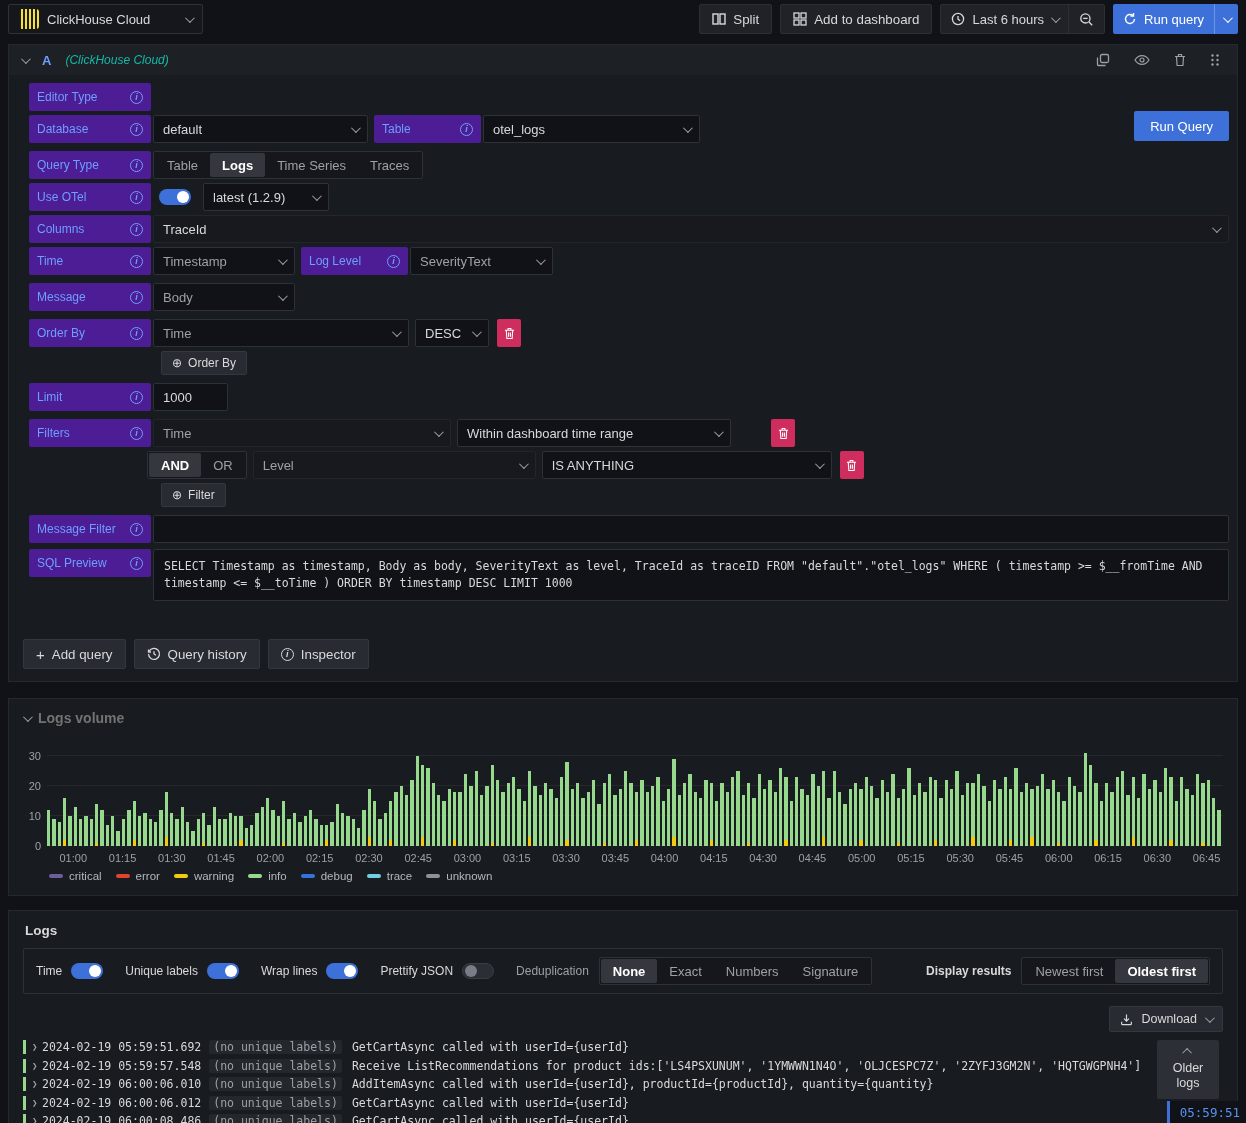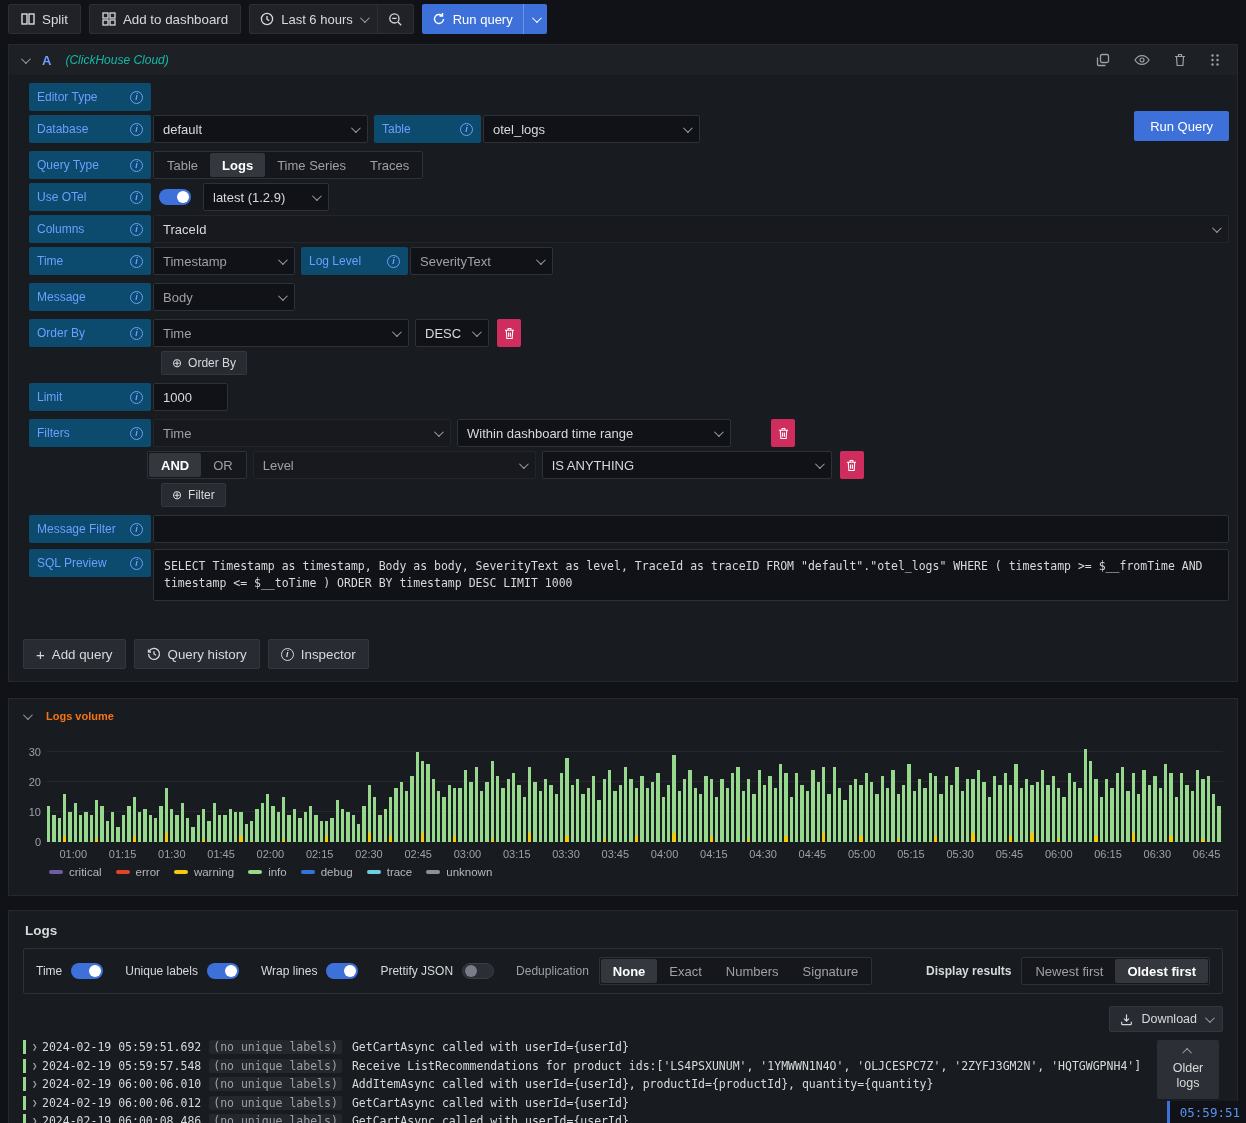--- a/index.html
+++ b/index.html
@@ -37,21 +37,21 @@
   .panel { background:#181b1f; border:1px solid #25282e; margin:6px 8px 0; position:relative; }
   .qe-header { height:30px; display:flex; align-items:center; gap:14px; padding:0 12px; background:#1d2025; }
   .qe-header .refid { color:#6e9fff; font-weight:700; }
   .qe-header .dshint { color:#14b8a6; font-style:italic; font-size:12px; }
   .qe-header .spacer { flex:1; }
   .qe-header .hicon { color:#9da0a8; display:flex; align-items:center; padding:0 5px; cursor:pointer; }
   .qe-body { padding:8px 8px 24px 20px; position:relative; }
   .run-query-btn { position:absolute; right:8px; top:36px; height:30px; padding:0 16px; background:#3d71d9; color:#fff; font-weight:500; border:none; border-radius:2px; font-size:13px; cursor:pointer; }
 
   .qe-row { display:flex; align-items:flex-start; margin-bottom:4px; }
-  .flabel { width:122px; flex:none; height:28px; display:flex; align-items:center; justify-content:space-between; padding:0 8px; background:#0c4a6e; border-radius:2px; color:#6e9fff; font-size:12px; font-weight:500; margin-right:2px; }
+  .flabel { width:122px; flex:none; height:28px; display:flex; align-items:center; justify-content:space-between; padding:0 8px; background:#4c1d95; border-radius:2px; color:#6e9fff; font-size:12px; font-weight:500; margin-right:2px; }
   .flabel.auto { width:auto; min-width:107px; gap:10px; }
   .fgap { width:6px; flex:none; }
 
   .seg-group { display:inline-flex; align-items:center; height:28px; background:#15171c; border:1px solid #2c3235; border-radius:2px; padding:0 1px; }
   .seg-opt { display:flex; align-items:center; height:24px; padding:0 12px; color:#9da0a8; border-radius:2px; cursor:pointer; white-space:nowrap; }
   .seg-opt.sel { background:#34373e; color:#fff; font-weight:700; }
 
   .sel-box { display:flex; align-items:center; justify-content:space-between; height:28px; background:#111217; border:1px solid #2c3235; border-radius:2px; padding:0 9px; gap:8px; cursor:pointer; }
   .sel-box .val { color:#d8d9da; white-space:nowrap; overflow:hidden; }
   .sel-box .val.ph { color:#9da0a8; }
@@ -68,21 +68,21 @@
   .toggle.off { background:#2b2e34; border:1px solid #3a3d44; }
   .toggle.off:after { content:""; position:absolute; left:2px; top:1px; width:12px; height:12px; border-radius:50%; background:#787d87; }
   .use-otel-toggle-wrap { height:28px; display:flex; align-items:center; padding:0 6px; }
 
   .sql-box { flex:1; min-height:52px; background:#111217; border:1px solid #2c3235; border-radius:2px; padding:8px 10px; font-size:11.5px; line-height:17px; color:#d8d9da; }
   .qe-footer { display:flex; gap:8px; padding:10px 0 12px 14px; }
   .footer-btn { display:inline-flex; align-items:center; gap:7px; height:30px; padding:0 12px; background:#282b31; border:1px solid #34373d; border-radius:2px; color:#d8d9da; font-weight:500; cursor:pointer; }
 
   
   .lv-panel { margin-top:16px; height:198px; }
-  .lv-header { display:flex; align-items:center; gap:16px; padding:11px 14px 0; color:#f97316; font-weight:700; font-size:11px; }
+  .lv-header { display:flex; align-items:center; gap:8px; padding:11px 14px 0; color:#737373; font-weight:700; font-size:14px; }
   .lv-chart { display:flex; margin:24px 14px 0 8px; }
   .lv-yaxis { width:30px; position:relative; flex:none; }
   .lv-ytick { position:absolute; right:6px; font-size:11px; color:#9da0a8; transform:translateY(50%); }
   .lv-plot { flex:1; height:96px; position:relative; display:flex; align-items:flex-end; }
   .lv-grid { position:absolute; left:0; right:0; height:1px; background:rgba(204,204,220,.08); }
   .lv-bar { flex:1 1 0; margin-right:2px; display:flex; flex-direction:column; justify-content:flex-end; position:relative; z-index:1; }
   .lv-bar .seg-info { background:#96d98d; }
   .lv-bar .seg-warn { background:#f2cc0c; }
   .lv-xaxis { position:relative; height:18px; margin:4px 14px 0 38px; }
   .lv-xtick { position:absolute; top:2px; transform:translateX(-50%); font-size:11px; color:#9da0a8; }
@@ -108,20 +108,25 @@
   .log-row .rchev { color:#9da0a8; font-size:9px; width:10px; flex:none; }
   .log-row .lts { color:#d8d9da; margin-right:8px; flex:none; }
   .log-row .lbadge { color:#9da0a8; background:rgba(204,204,220,.07); padding:0 4px; border-radius:2px; margin-right:10px; flex:none; }
   .log-row .lmsg { color:#d8d9da; }
   .live-ts { position:absolute; right:6px; bottom:0; height:22px; display:flex; align-items:center; border-left:3px solid #3d71d9; padding-left:10px; color:#5794f2; font-size:12.5px; background:#111217; min-width:72px; }
 </style>
 </head>
 <body>
 
 <div class="topbar">
+  <div class="ds-picker">
+    <span class="ch-logo"></span>
+    <span class="lbl">ClickHouse Cloud</span>
+    <span class="chev"></span>
+  </div>
   <div class="topbar-right">
     <button class="tb-btn">
       <svg class="ic" width="14" height="14" viewBox="0 0 14 14">
           <rect x="1" y="2" width="5" height="10" fill="none" stroke="#d8d9da" stroke-width="1.4"></rect>
           <rect x="8" y="2" width="5" height="10" fill="none" stroke="#d8d9da" stroke-width="1.4"></rect>
         </svg>
       <span>Split</span>
     </button>
     <button class="tb-btn">
       <svg class="ic" width="14" height="14" viewBox="0 0 14 14">

